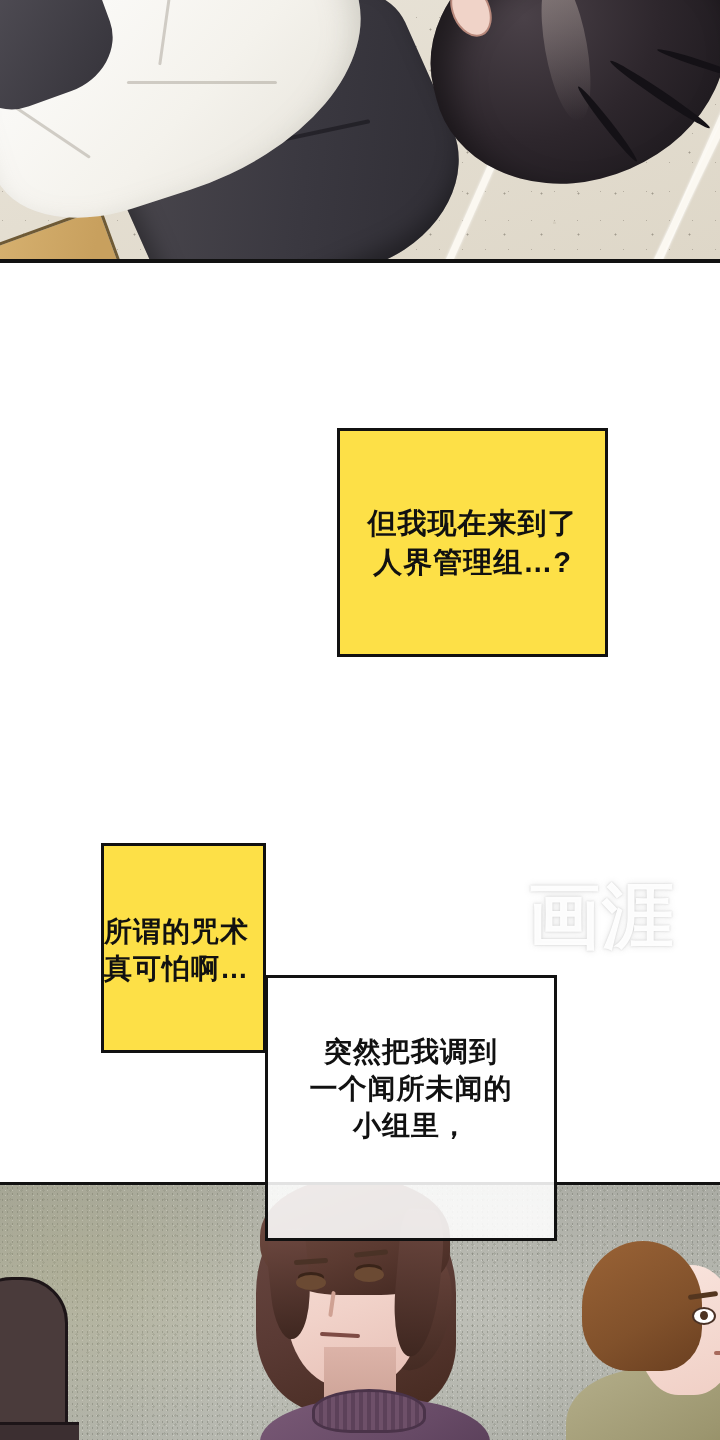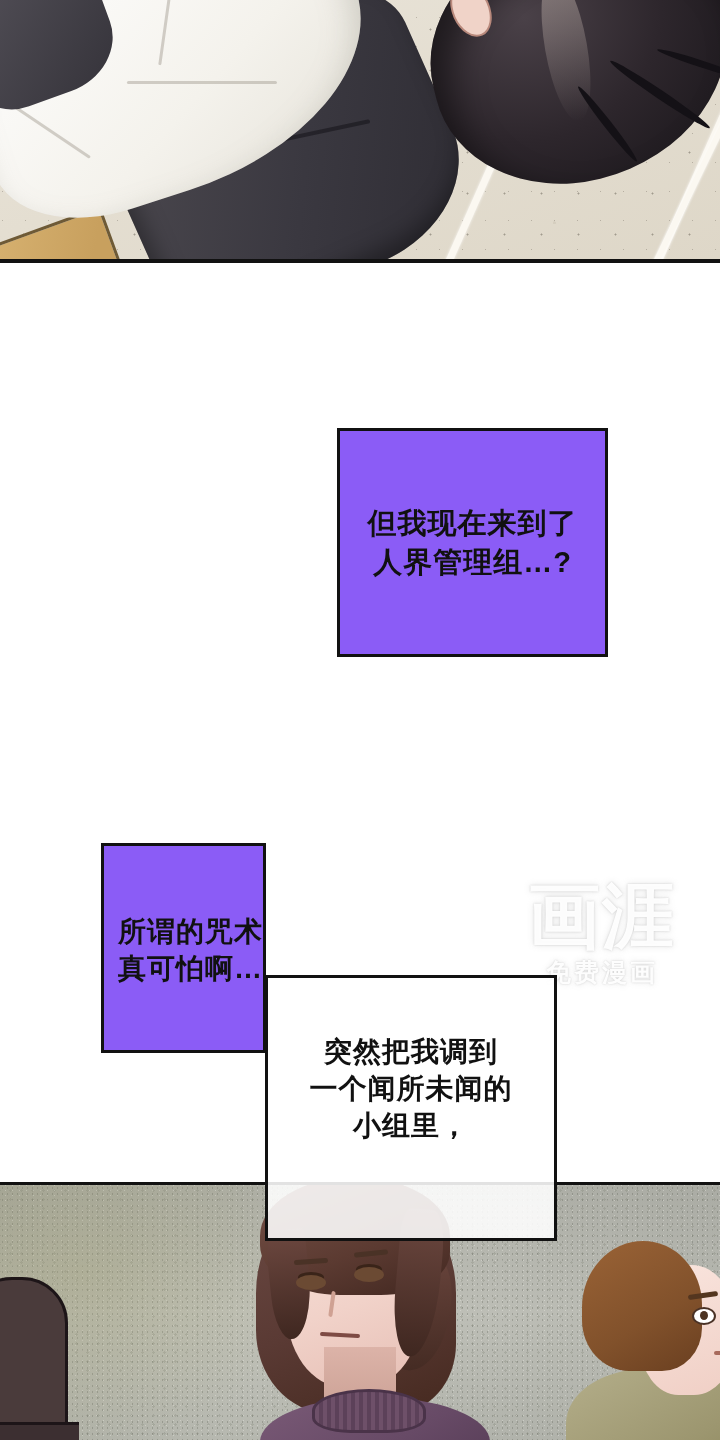--- a/index.html
+++ b/index.html
@@ -183,21 +183,21 @@
     color: rgba(255,255,255,.95);
     text-shadow:
       0 0 2px rgba(175,175,175,.55),
       0 0 6px rgba(205,205,205,.45);
     line-height: 1;
   }
 
   
   .tbox {
     position: absolute;
-    background: #8b5cf6;
+    background: #fde047;
     border: 3px solid #111111;
     box-sizing: border-box;
     display: flex;
     align-items: center;
     justify-content: center;
   }
   .tbox .lines {
     text-align: center;
     color: #111111;
     font-weight: bold;
@@ -211,21 +211,21 @@
     left: 337px; top: 428px;
     width: 271px; height: 229px;
   }
   #box-narration-1 .lines { font-size: 29px; }
 
   
   #box-narration-2 {
     left: 101px; top: 843px;
     width: 165px; height: 210px;
     align-items: center;
-    justify-content: flex-end;
+    justify-content: flex-start;
   }
   #box-narration-2 .lines {
     font-size: 28px;
     text-align: center;
     margin-top: 6px;
   }
 
   
   #box-narration-3 {
     left: 265px; top: 975px;
@@ -448,21 +448,20 @@
     <div class="hair-strand s1"></div>
     <div class="hair-strand s2"></div>
     <div class="hair-strand s3"></div>
     <div class="ear"></div>
   </div>
 
   <div class="gutter"></div>
 
   <div class="watermark">
     <div class="wm-main">画涯</div>
-    <div class="wm-sub">免费漫画</div>
   </div>
 
   <div class="tbox" id="box-narration-1">
     <div class="lines">但我现在来到了
 人界管理组…?</div>
   </div>
 
   <div class="tbox" id="box-narration-2">
     <div class="lines">所谓的咒术
 真可怕啊…</div>

